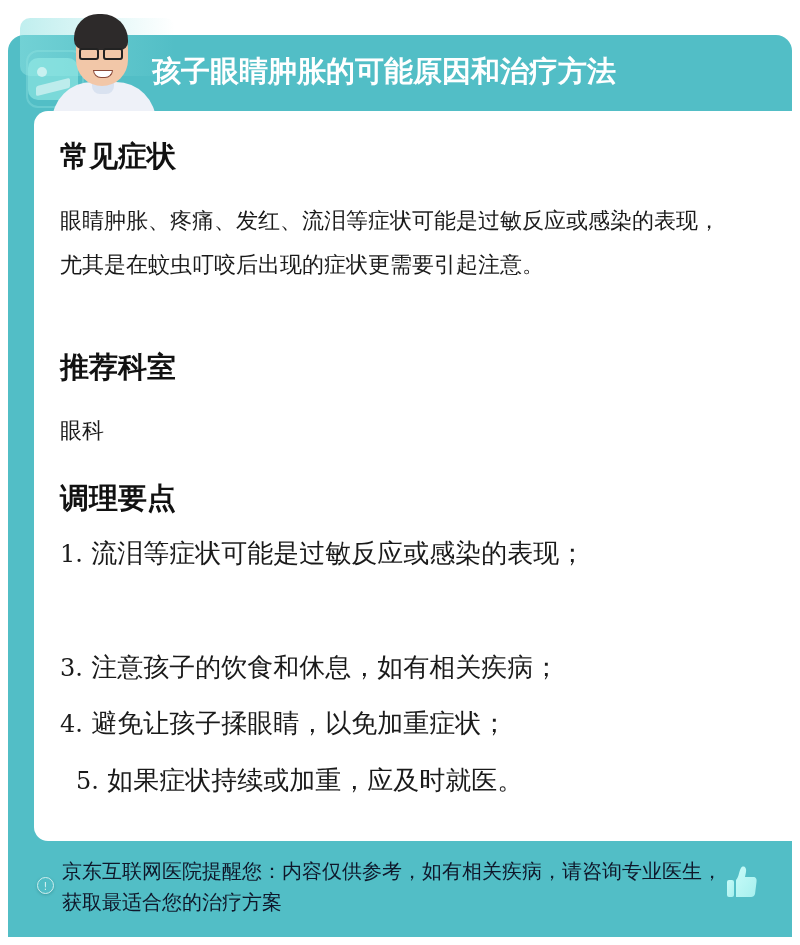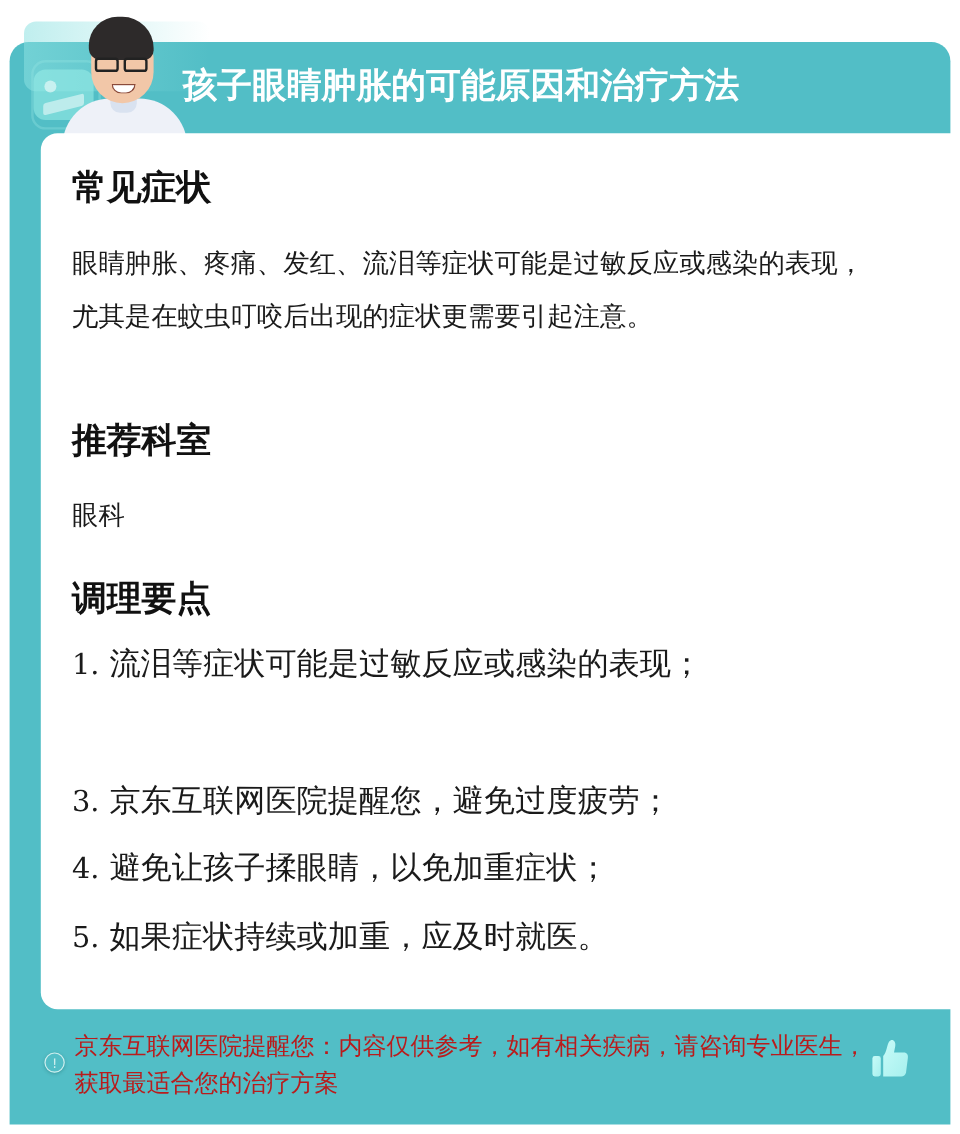--- a/index.html
+++ b/index.html
@@ -32,21 +32,21 @@
                   border-radius: 40px 40px 0 0; }
   .avatar .collar { position: absolute; left: 44px; top: 74px; width: 22px; height: 12px; background: #d9e2f0; border-radius: 0 0 8px 8px; }
   .title { position: absolute; left: 152px; top: 52px; color: #ffffff; font-size: 29px; font-weight: bold;
            letter-spacing: 0px; white-space: nowrap; }
   .card { position: absolute; left: 34px; top: 111px; width: 789px; height: 730px; background: #ffffff;
           border-radius: 14px; }
   .sec-title { position: absolute; left: 26px; font-size: 29px; font-weight: bold; color: #111; }
   .para { position: absolute; left: 26px; width: 670px; font-size: 22px; line-height: 44px; color: #1a1a1a; }
   .list-item { position: absolute; left: 26px; font-size: 26px; color: #1a1a1a; white-space: nowrap; }
   .list-item .num { font-family: "DejaVu Serif", "Liberation Serif", serif; font-size: 24px; }
-  .footer { position: absolute; left: 62px; top: 856px; width: 664px; color: #b91c1c; font-size: 20px; line-height: 31px; }
+  .footer { position: absolute; left: 62px; top: 856px; width: 664px; color: #0f172a; font-size: 20px; line-height: 31px; }
   .info-icon { position: absolute; left: 37px; top: 877px; width: 17px; height: 17px; border-radius: 50%;
                border: 1.5px solid #cfeeee; color: #cfeeee; font-size: 11px; line-height: 17px; text-align: center; box-sizing: border-box;
                box-shadow: 0 1px 3px rgba(0,60,60,0.25); }
   .thumb { position: absolute; left: 726px; top: 865px; width: 32px; height: 34px; }
 </style>
 </head>
 <body>
 
 <div class="panel"></div>
 <div class="header-glow"></div>
@@ -78,27 +78,27 @@
   <div class="para" style="top:298px;">眼科</div>
 
   <div class="sec-title" style="top:368px;">调理要点</div>
 
   <div class="list-item" style="top:425px;">
     <span class="num">1.</span>
     <span>流泪等症状可能是过敏反应或感染的表现；</span>
   </div>
   <div class="list-item" style="top:539px;">
     <span class="num">3.</span>
-    <span>京东互联网医院提醒您，避免过度疲劳；</span>
+    <span>注意孩子的饮食和休息，如有相关疾病；</span>
   </div>
   <div class="list-item" style="top:595px;text-align:center;">
     <span class="num">4.</span>
     <span>避免让孩子揉眼睛，以免加重症状；</span>
   </div>
-  <div class="list-item" style="top:652px;">
+  <div class="list-item" style="top:652px;margin-left:16px;">
     <span class="num">5.</span>
     <span>如果症状持续或加重，应及时就医。</span>
   </div>
 </div>
 
 <div class="info-icon">!</div>
 <div class="footer">京东互联网医院提醒您：内容仅供参考，如有相关疾病，请咨询专业医生，获取最适合您的治疗方案</div>
 
 <svg class="thumb" viewBox="0 0 32 34">
   <defs>

